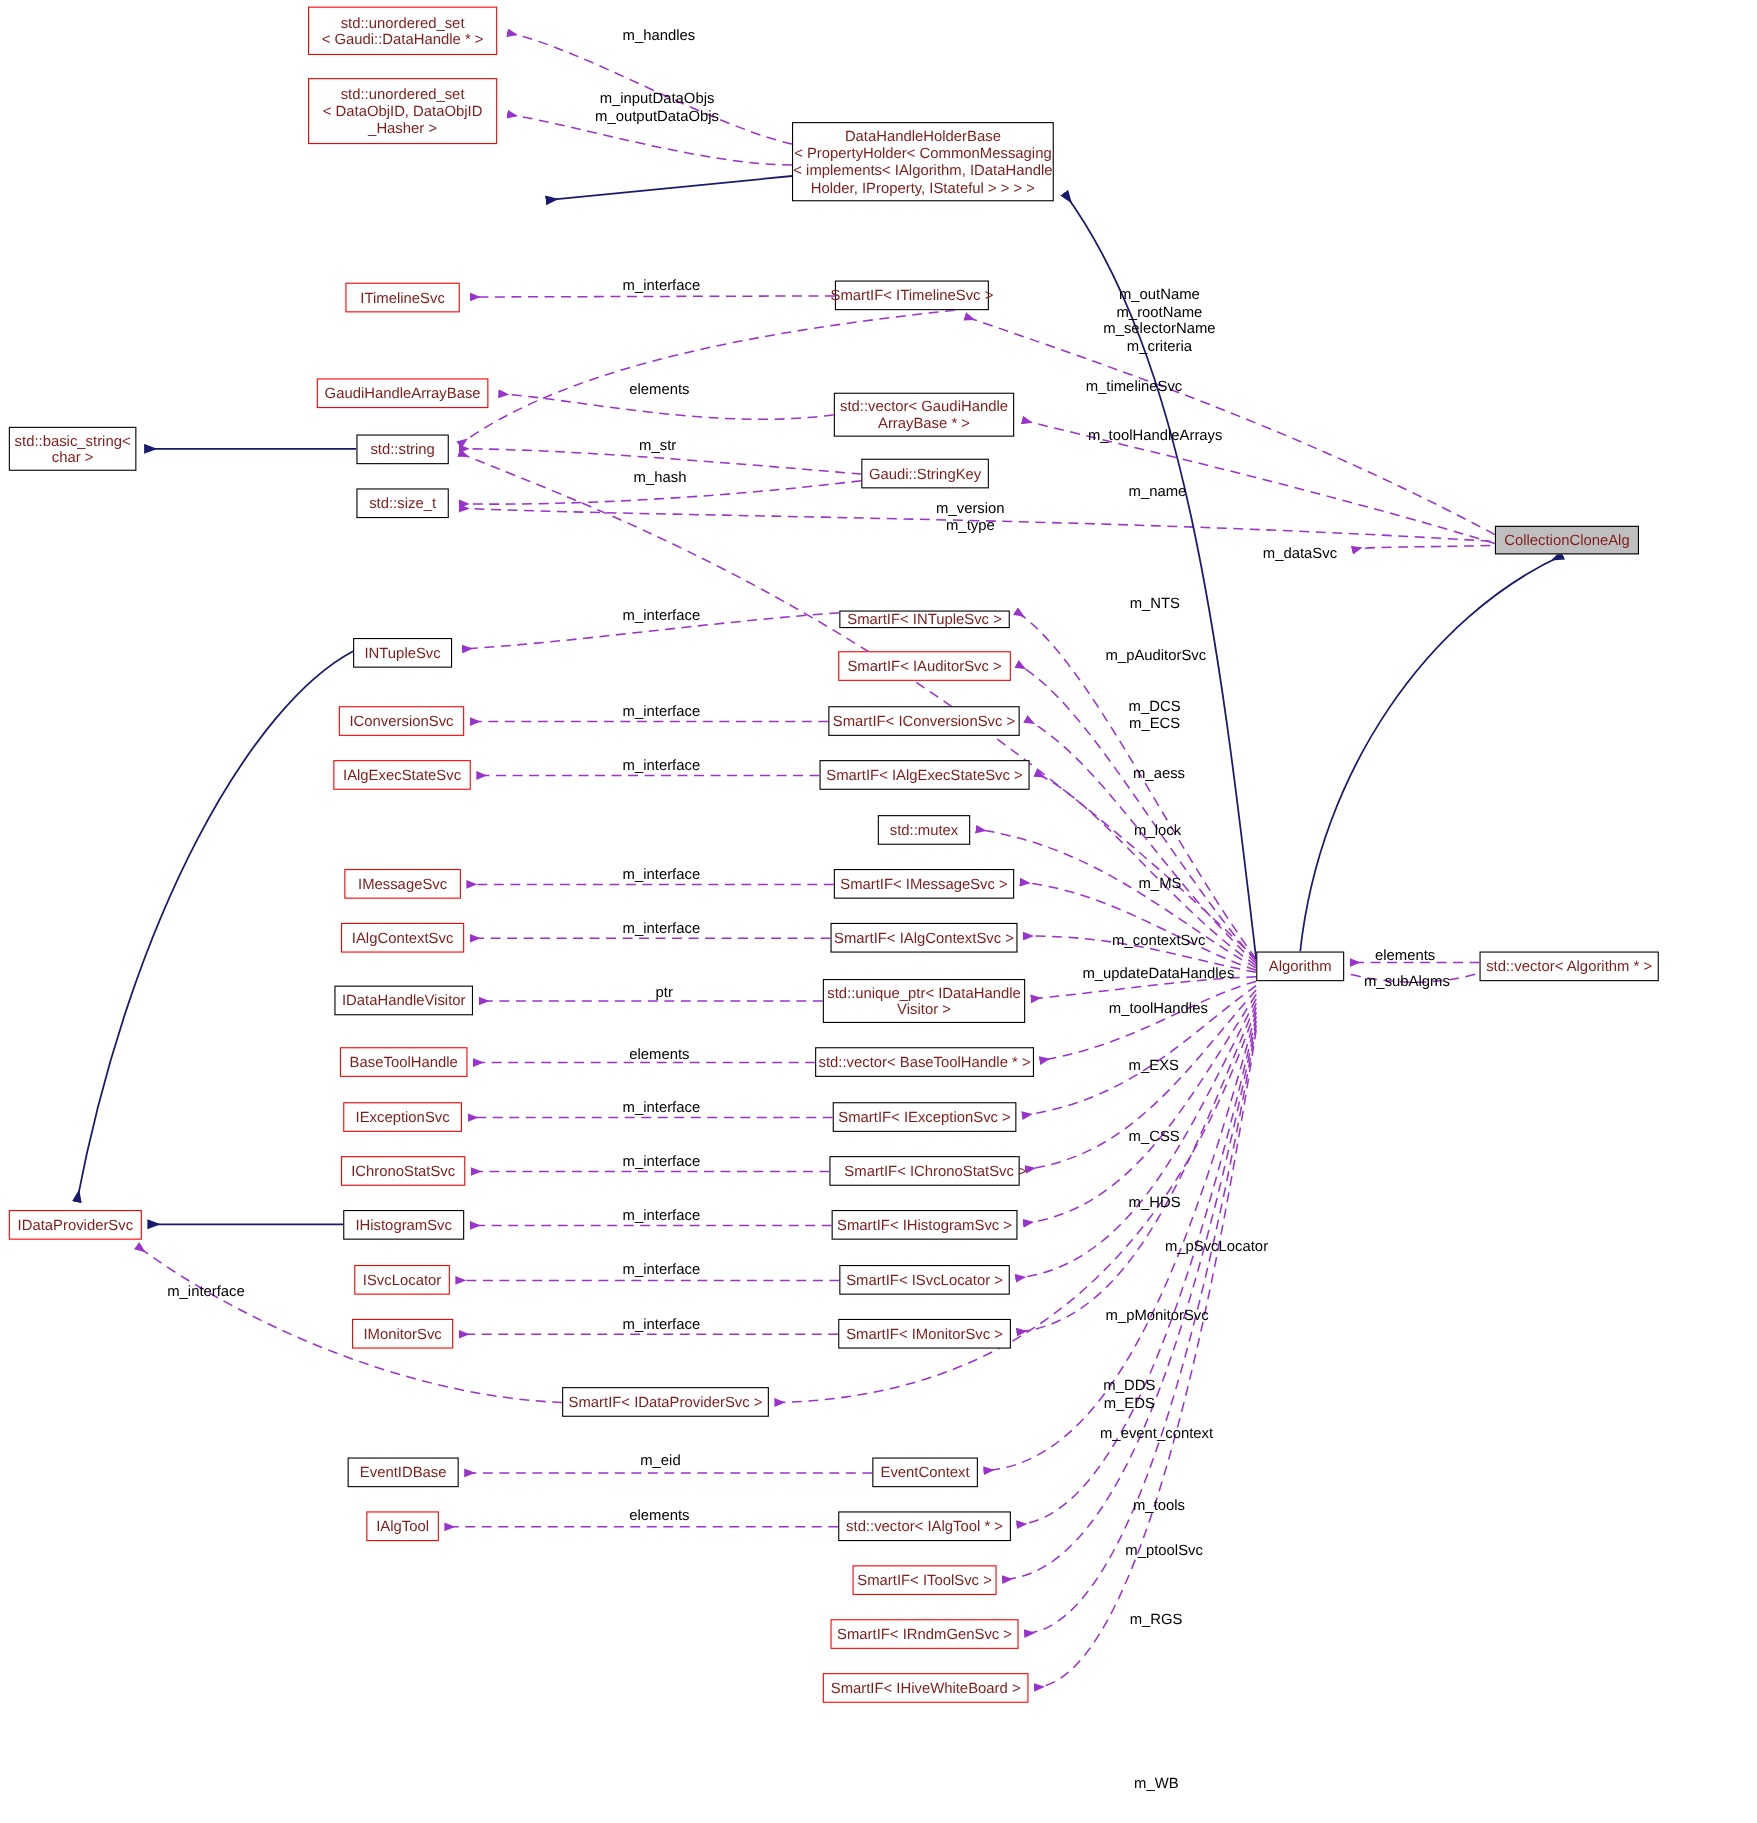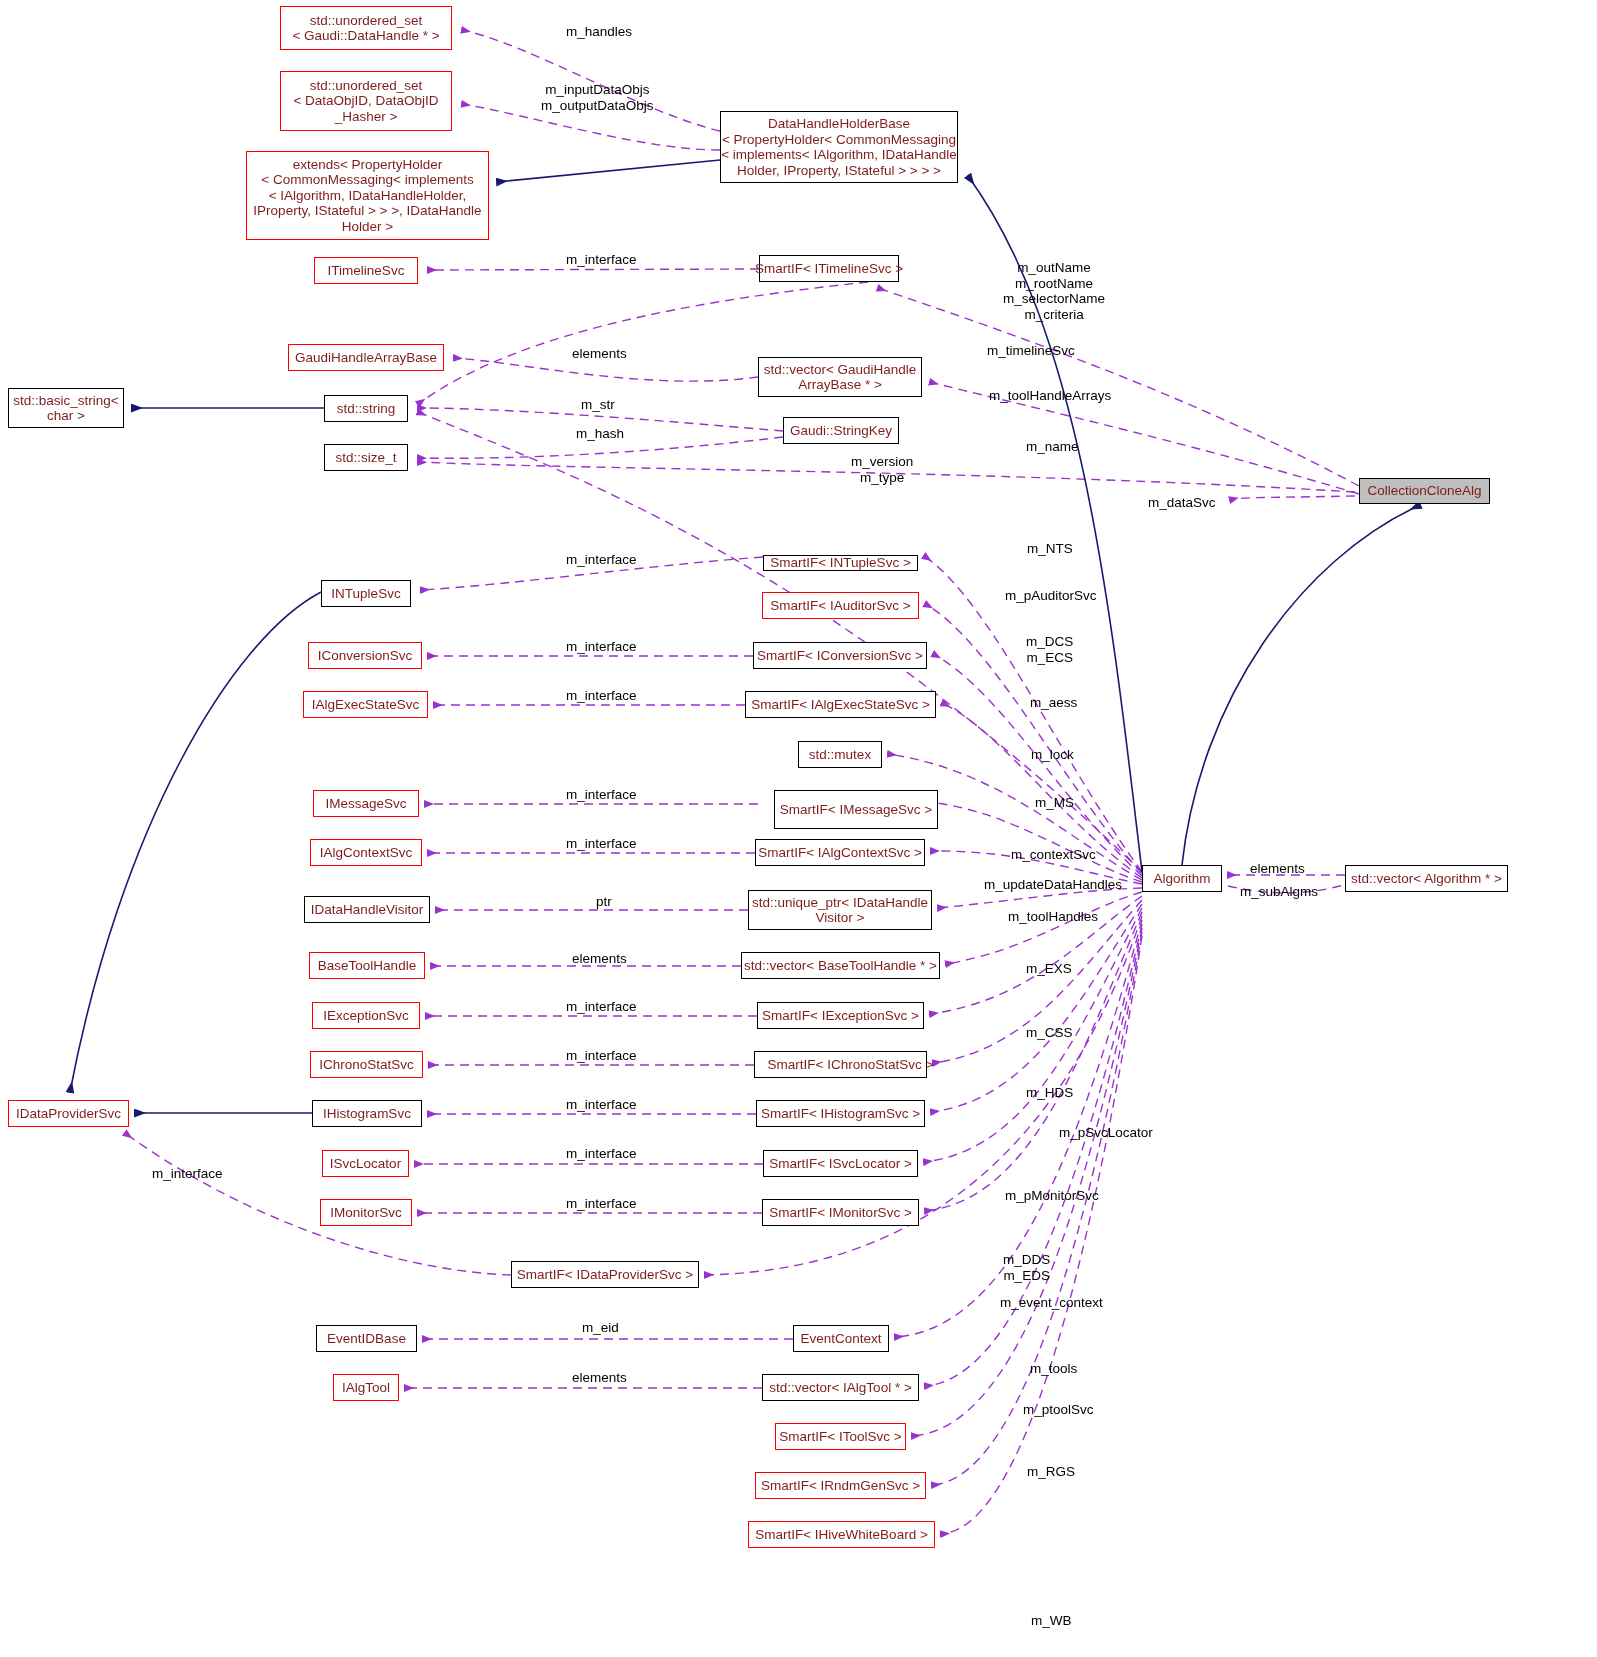--- a/index.html
+++ b/index.html
@@ -144,25 +144,20 @@
       <path d="M312,1113 L135,1113"></path>
       <path d="M321,592 C230,640 120,830 70,1092"></path>
     </g>
   </svg>
 
 <div class="node red" style="left: 280px; top: 6px; width: 172px; height: 44px;">std::unordered_set
 &lt; Gaudi::DataHandle * &gt;</div>
     <div class="node red" style="left: 280px; top: 71px; width: 172px; height: 60px;">std::unordered_set
 &lt; DataObjID, DataObjID
 _Hasher &gt;</div>
-    <div class="node red" style="left: 246px; top: 151px; width: 243px; height: 89px;">extends&lt; PropertyHolder
-&lt; CommonMessaging&lt; implements
-&lt; IAlgorithm, IDataHandleHolder,
-IProperty, IStateful &gt; &gt; &gt;, IDataHandle
-Holder &gt;</div>
     <div class="node" style="left: 720px; top: 111px; width: 238px; height: 72px;">DataHandleHolderBase
 &lt; PropertyHolder&lt; CommonMessaging
 &lt; implements&lt; IAlgorithm, IDataHandle
 Holder, IProperty, IStateful &gt; &gt; &gt; &gt;</div>
     <div class="node red" style="left: 314px; top: 257px; width: 104px; height: 27px;">ITimelineSvc</div>
     <div class="node" style="left: 759px; top: 255px; width: 140px; height: 27px;">SmartIF&lt; ITimelineSvc &gt;</div>
     <div class="node red" style="left: 288px; top: 344px; width: 156px; height: 27px;">GaudiHandleArrayBase</div>
     <div class="node" style="left: 758px; top: 357px; width: 164px; height: 40px;">std::vector&lt; GaudiHandle
 ArrayBase * &gt;</div>
     <div class="node" style="left: 8px; top: 388px; width: 116px; height: 40px;">std::basic_string&lt;
@@ -173,21 +168,21 @@
     <div class="node filled" style="left: 1359px; top: 478px; width: 131px; height: 26px;">CollectionCloneAlg</div>
     <div class="node" style="left: 763px; top: 543px; width: 155px; height: 16px; margin-top: 12px;">SmartIF&lt; INTupleSvc &gt;</div>
     <div class="node" style="left: 321px; top: 580px; width: 90px; height: 27px;">INTupleSvc</div>
     <div class="node red" style="left: 762px; top: 592px; width: 157px; height: 27px;">SmartIF&lt; IAuditorSvc &gt;</div>
     <div class="node red" style="left: 308px; top: 642px; width: 114px; height: 27px;">IConversionSvc</div>
     <div class="node" style="left: 753px; top: 642px; width: 174px; height: 27px;">SmartIF&lt; IConversionSvc &gt;</div>
     <div class="node red" style="left: 303px; top: 691px; width: 125px; height: 27px;">IAlgExecStateSvc</div>
     <div class="node" style="left: 745px; top: 691px; width: 191px; height: 27px;">SmartIF&lt; IAlgExecStateSvc &gt;</div>
     <div class="node" style="left: 798px; top: 741px; width: 84px; height: 27px;">std::mutex</div>
     <div class="node red" style="left: 313px; top: 790px; width: 106px; height: 27px;">IMessageSvc</div>
-    <div class="node" style="left: 758px; top: 790px; width: 164px; height: 39px; margin-left: 16px;">SmartIF&lt; IMessageSvc &gt;</div>
+    <div class="node" style="left: 758px; top: 790px; width: 164px; height: 27px;">SmartIF&lt; IMessageSvc &gt;</div>
     <div class="node red" style="left: 310px; top: 839px; width: 112px; height: 27px;">IAlgContextSvc</div>
     <div class="node" style="left: 755px; top: 839px; width: 170px; height: 27px;">SmartIF&lt; IAlgContextSvc &gt;</div>
     <div class="node" style="left: 304px; top: 896px; width: 126px; height: 27px;">IDataHandleVisitor</div>
     <div class="node" style="left: 748px; top: 890px; width: 184px; height: 40px;">std::unique_ptr&lt; IDataHandle
 Visitor &gt;</div>
     <div class="node red" style="left: 309px; top: 952px; width: 116px; height: 27px;">BaseToolHandle</div>
     <div class="node" style="left: 741px; top: 952px; width: 199px; height: 27px;">std::vector&lt; BaseToolHandle * &gt;</div>
     <div class="node red" style="left: 312px; top: 1002px; width: 108px; height: 27px;">IExceptionSvc</div>
     <div class="node" style="left: 757px; top: 1002px; width: 167px; height: 27px;">SmartIF&lt; IExceptionSvc &gt;</div>
     <div class="node red" style="left: 310px; top: 1051px; width: 113px; height: 27px;">IChronoStatSvc</div>

